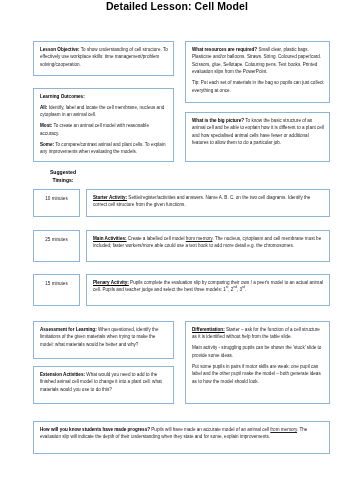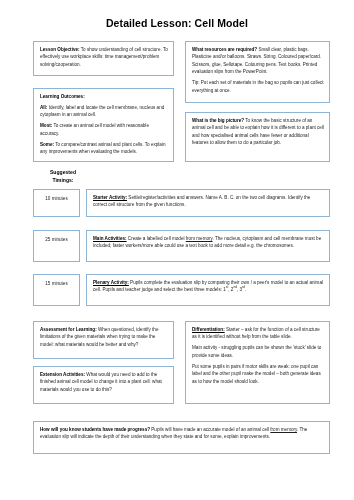--- a/index.html
+++ b/index.html
@@ -20,21 +20,20 @@
     width: 354px;
     height: 500px;
     box-sizing: border-box;
   }
   .doc-title {
     text-align: center;
     font-size: 10.5px;
     font-weight: bold;
     letter-spacing: 0.1px;
     margin: 0;
-    padding-top: 17px;
     color: #000;
   }
   .box {
     position: absolute;
     border: 1px solid #8eb4d8;
     box-sizing: border-box;
     padding: 4px 5px 4px 6px;
     background: #fff;
     font-size: 4.6px;
     line-height: 1.62;

